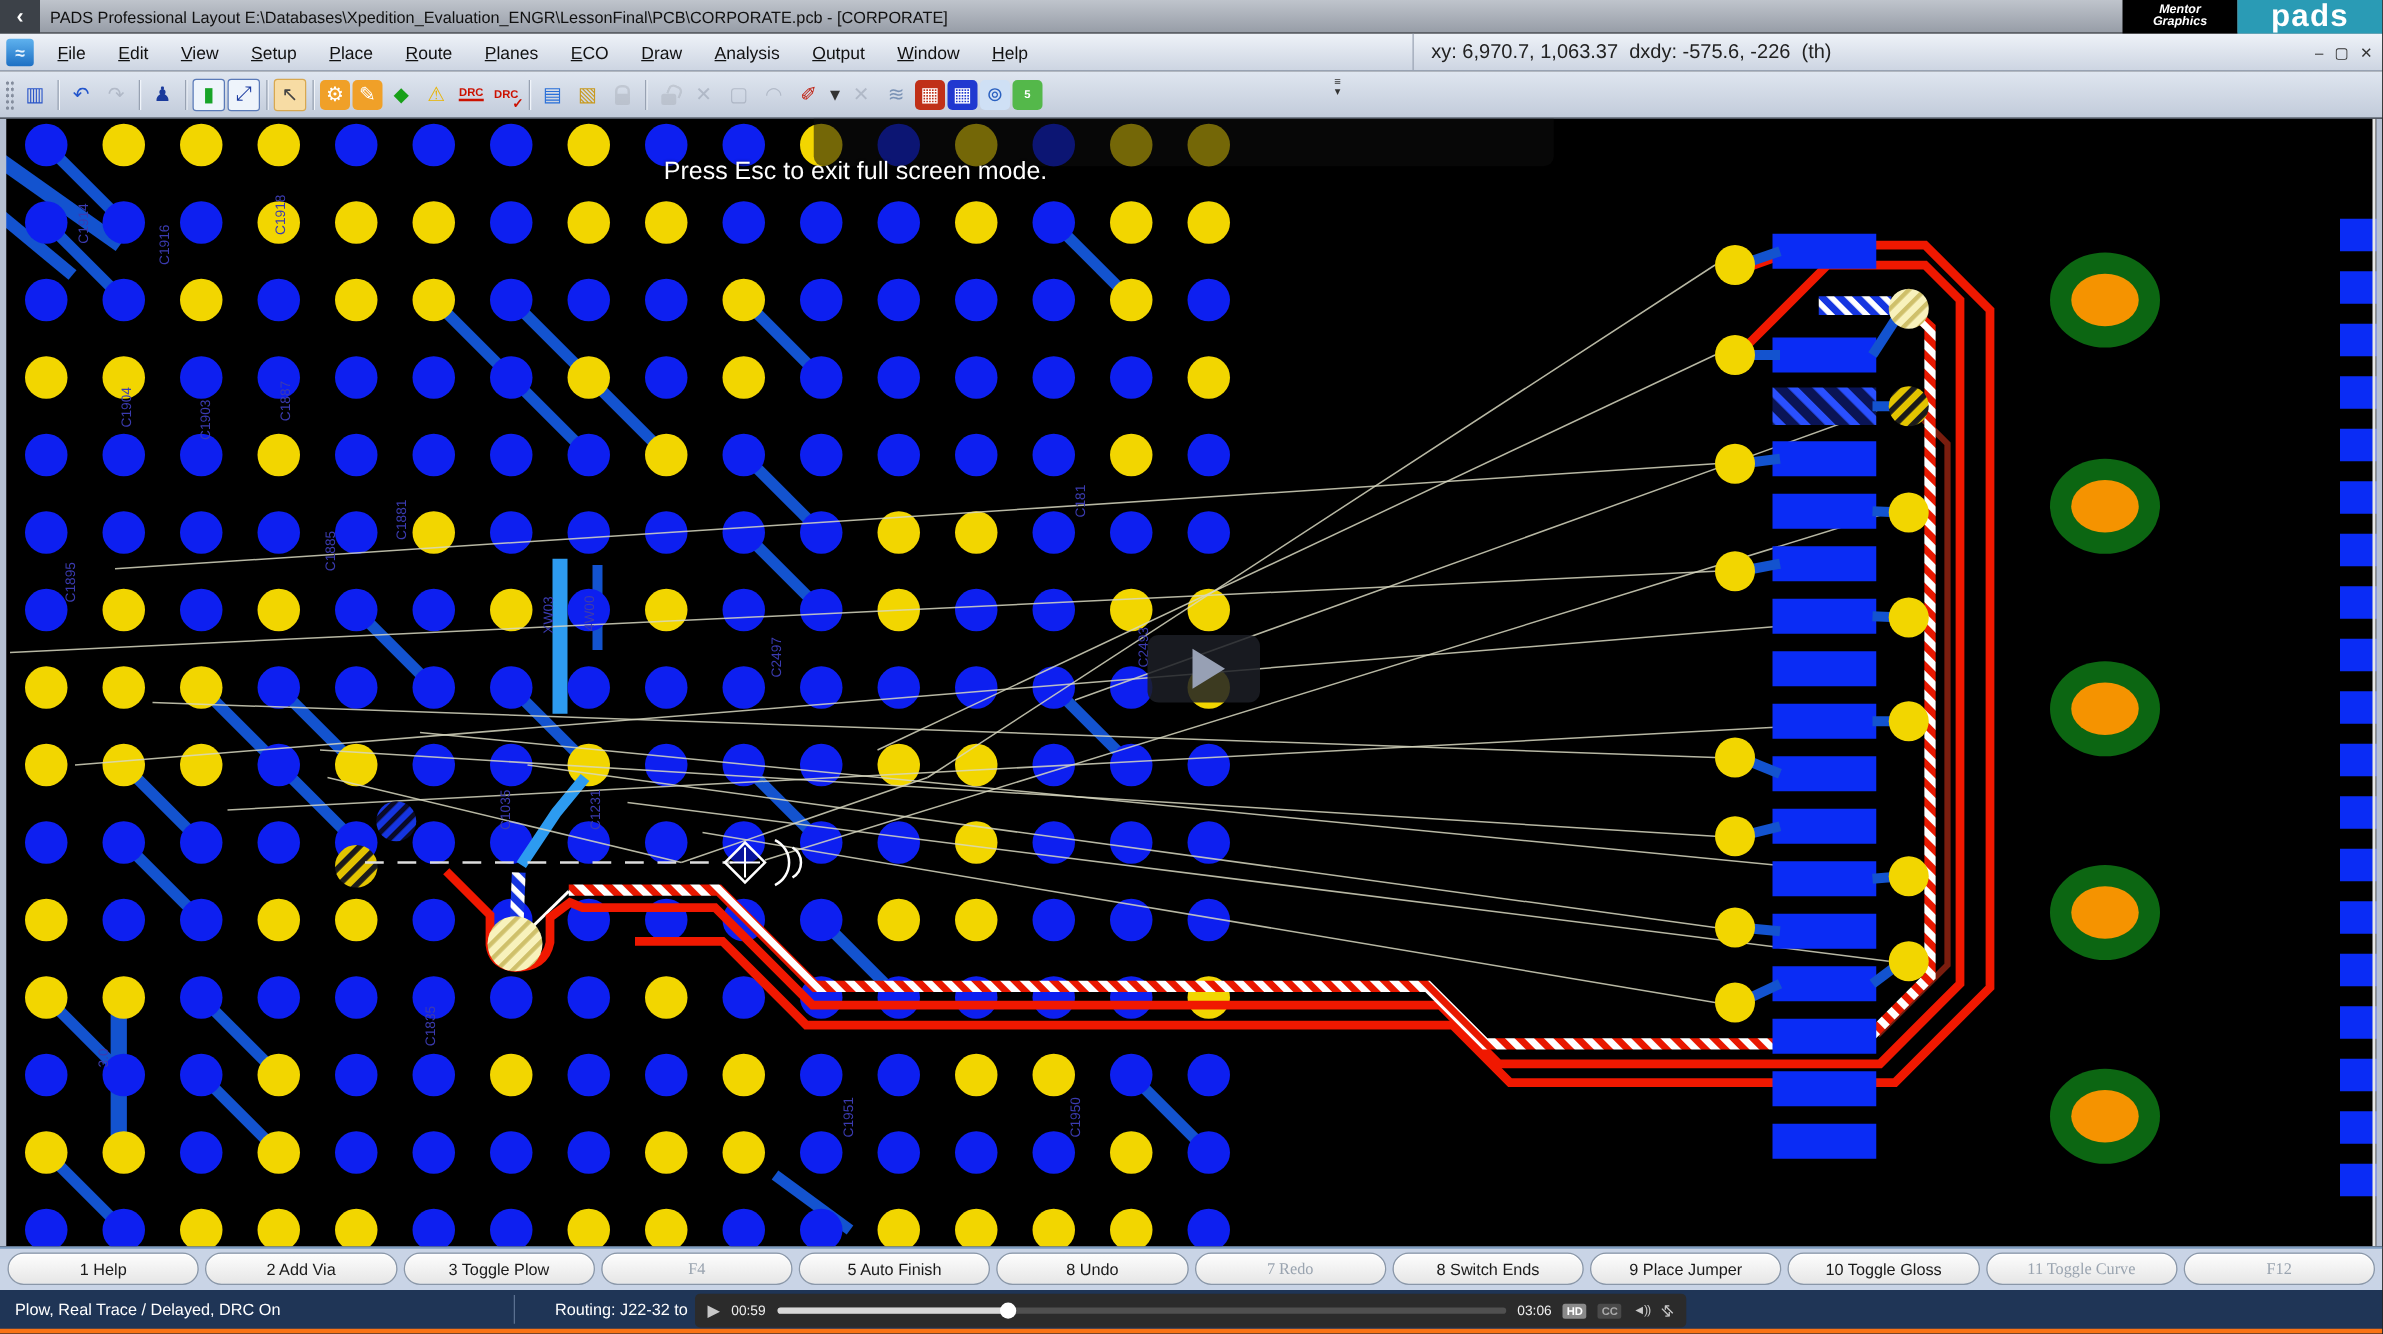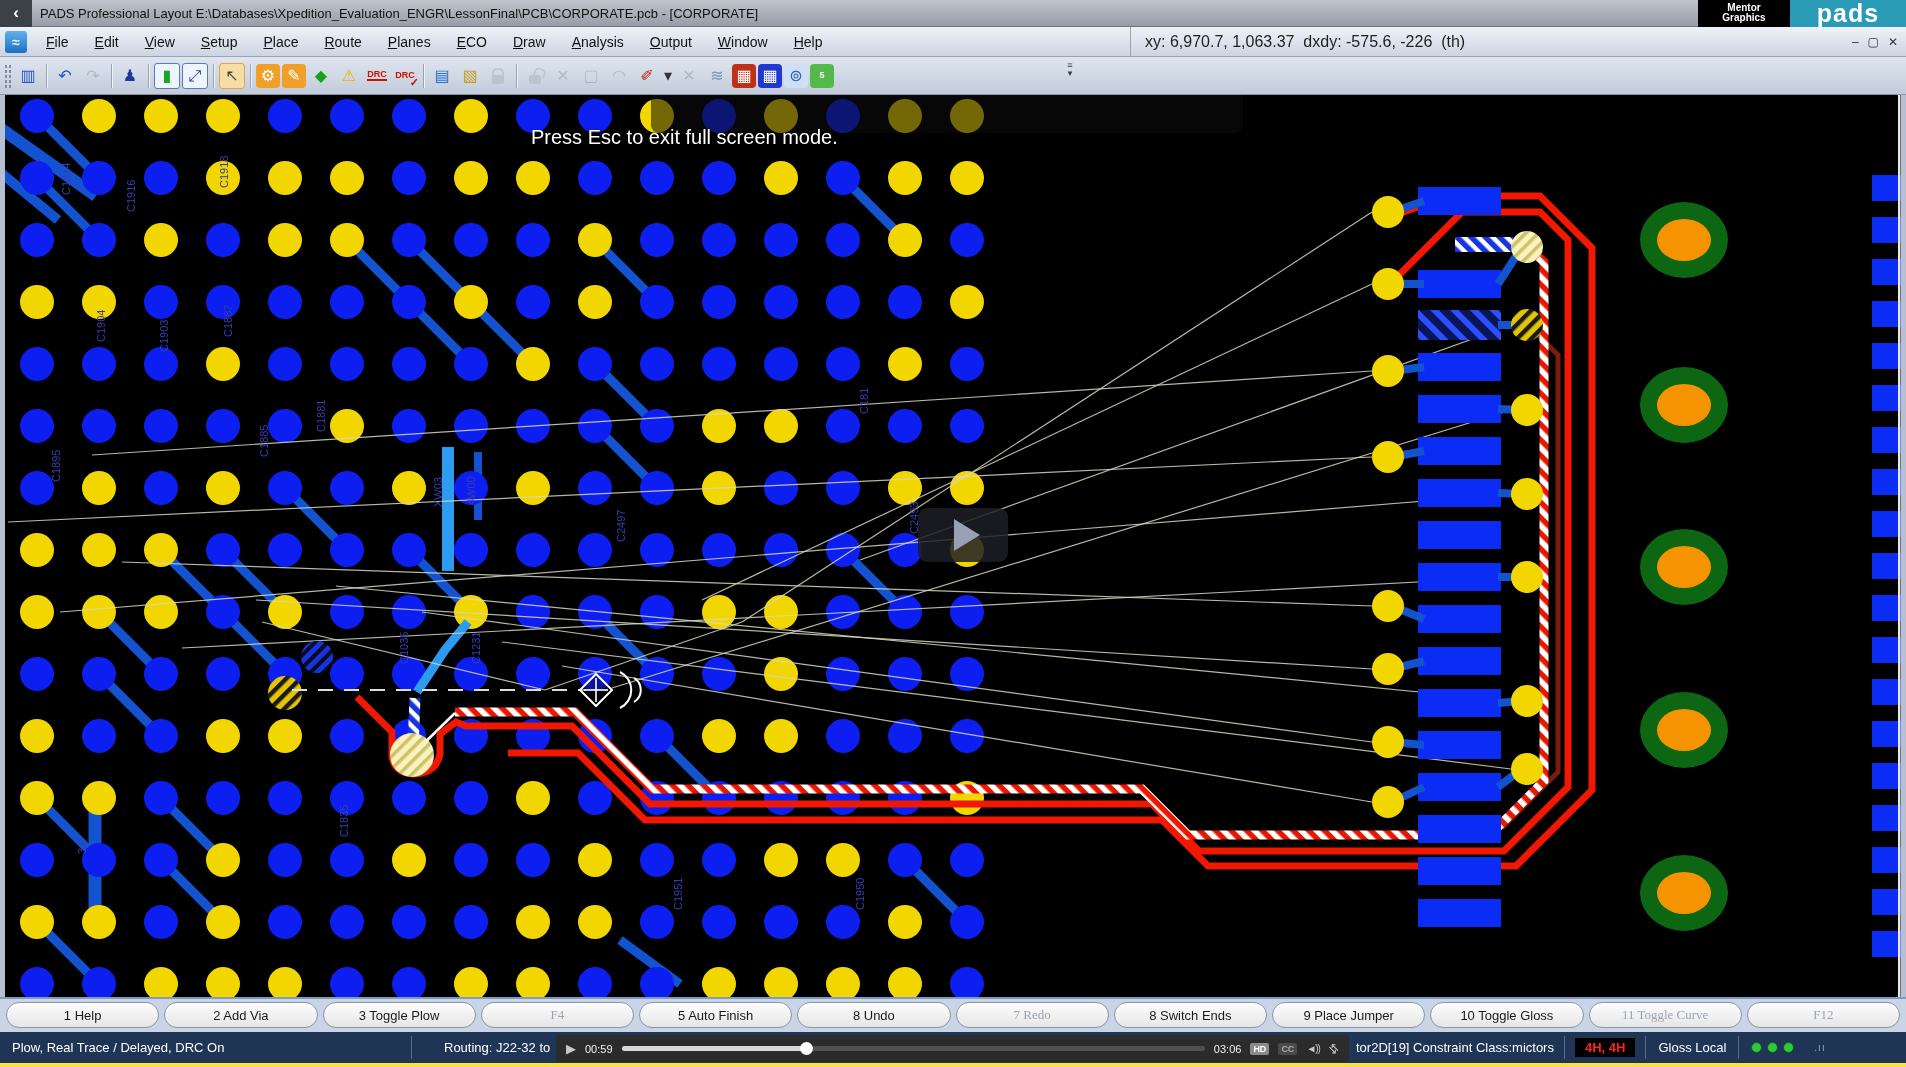--- a/index.html
+++ b/index.html
@@ -3,21 +3,21 @@
 <meta charset="utf-8">
 <style>
   html,body{margin:0;padding:0;background:#444;}
   *{box-sizing:border-box;font-family:"Liberation Sans",sans-serif;}
   #app{position:relative;width:1906px;height:1067px;overflow:hidden;background:#000;}
 
   
   .titlebar{height:27px;display:flex;align-items:center;background:linear-gradient(#bfc4cc,#979da7);border-bottom:1px solid #6f747c;}
   .share-box{width:32px;height:27px;background:#3c4148;color:#fff;display:flex;align-items:center;justify-content:center;font-size:17px;font-weight:bold;}
   .title-text{margin-left:8px;font-size:13px;color:#101010;white-space:nowrap;}
-  .brand-mentor{margin-left:auto;width:92px;height:27px;background:#000;color:#fff;display:flex;flex-direction:column;align-items:center;justify-content:center;font-size:10px;font-weight:bold;line-height:10px;}
+  .brand-mentor{margin-left:auto;width:92px;height:27px;background:#000;color:#fff;display:flex;flex-direction:column;align-items:center;justify-content:center;font-size:10px;font-style:italic;font-weight:bold;line-height:10px;}
   .brand-pads{width:116px;height:27px;background:#2a9bb5;color:#fff;display:flex;align-items:center;justify-content:center;font-size:25px;font-weight:bold;letter-spacing:1px;}
 
   
   .menubar{position:relative;height:30px;display:flex;align-items:center;background:linear-gradient(#eef2f8,#cdd5e2);border-bottom:1px solid #98a2b2;font-size:14px;color:#111;}
   .app-mini-icon{width:22px;height:22px;margin:0 6px 0 5px;border-radius:3px;background:linear-gradient(#5fb2ee,#1c6fc4);color:#e8f4ff;display:flex;align-items:center;justify-content:center;font-size:14px;font-weight:bold;}
   .menu-item{padding:5px 13px;cursor:default;}
   .menu-item span{display:block;}
   .menu-item span::first-letter{text-decoration:underline;}
   .coords{position:absolute;left:1086px;top:0;height:100%;display:flex;align-items:center;font-size:16px;color:#222;white-space:pre;border-left:1px solid #9aa4b4;padding-left:14px;margin-left:44px;}
   .win-btns{position:absolute;right:8px;top:0;height:100%;display:flex;align-items:center;gap:9px;color:#333;font-size:12px;}
@@ -44,21 +44,21 @@
   .dark-band{position:absolute;left:651px;top:0;width:592px;height:38px;background:rgba(12,12,12,.55);border-radius:0 0 8px 8px;pointer-events:none;}
   .play-ov{position:absolute;left:918px;top:413px;width:90px;height:54px;background:rgba(28,30,38,.85);border-radius:9px;display:flex;align-items:center;justify-content:center;}
   .play-ov .tri{width:0;height:0;border-left:26px solid #97a0b4;border-top:16px solid transparent;border-bottom:16px solid transparent;margin-left:8px;}
 
   
   .fnbar{height:35px;background:#c9d4e6;border-top:2px solid #7e9cc0;display:flex;gap:5px;padding:3px 6px 4px 6px;}
   .fnbtn{flex:1;display:flex;align-items:center;justify-content:center;font-size:13px;color:#1a1a1a;background:linear-gradient(#fdfdfd,#e6e6e6);border:1px solid #8a97a8;border-radius:13px;box-shadow:inset 0 1px 0 #fff;}
   .fnbtn.dis{color:#9aa4b0;font-family:Liberation Serif, serif;}
 
   
-  .statusbar{position:relative;height:35px;background:#1f3556;border-bottom:4px solid #fde047;color:#fff;font-size:13px;}
+  .statusbar{position:relative;height:35px;background:#1f3556;border-bottom:4px solid #f97316;color:#fff;font-size:13px;}
   .sb-seg{position:absolute;top:0;height:31px;display:flex;align-items:center;white-space:nowrap;}
   .sb-sep{position:absolute;top:4px;height:23px;width:1px;background:#5a7090;}
   .sb-right{position:absolute;left:1356px;top:0;height:31px;display:flex;align-items:center;}
   .hl-box{background:#000;color:#ff2020;font-weight:bold;padding:2px 10px;margin:0 10px;}
   .dots{display:flex;gap:5px;margin:0 12px;}
   .dot{width:11px;height:11px;border-radius:50%;background:#2ec83c;border:1px solid #0a5a18;}
   .grip{margin-left:8px;color:#9aa4b4;font-size:10px;letter-spacing:1px;}
   .vsep{width:1px;height:23px;background:#5a7090;}
 
   
@@ -710,29 +710,15 @@
         <div class="vb-fill" id="vbfill" style="width: 31.7%;"></div>
         <div class="vb-handle" id="vbhandle" style="left: calc(31.7% - 6px);"></div>
       </div>
       <span class="vb-time">03:06</span>
       <span class="vb-badge vb-hd">HD</span>
       <span class="vb-badge vb-cc">CC</span>
       <span class="vb-spk">◄))</span>
       <span class="vb-fs">⇵</span>
     </div>
 
-    <div class="sb-right">
-      <span>tor2D[19] Constraint Class:mictors</span>
-      <span class="vsep" style="margin-left:10px"></span>
-      <span class="hl-box">4H, 4H</span>
-      <span class="vsep"></span>
-      <span style="margin-left:12px">Gloss Local</span>
-      <span class="vsep" style="margin-left:12px"></span>
-      <span class="dots" id="sbdots">
-          <span class="dot"></span>
-          <span class="dot"></span>
-          <span class="dot"></span>
-        </span>
-      <span class="grip">.ıı</span>
-    </div>
   </div>
 
 </div>
 
 </body></html>

